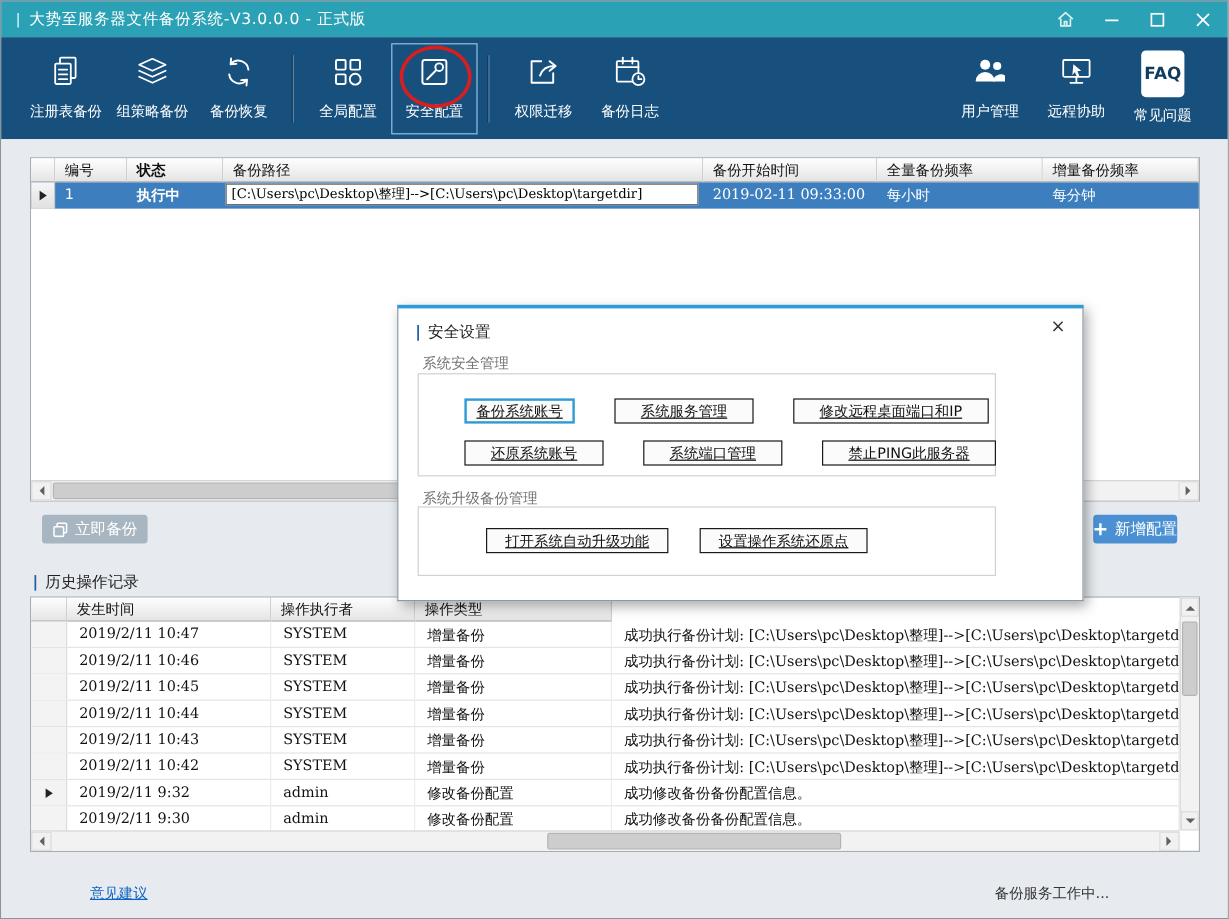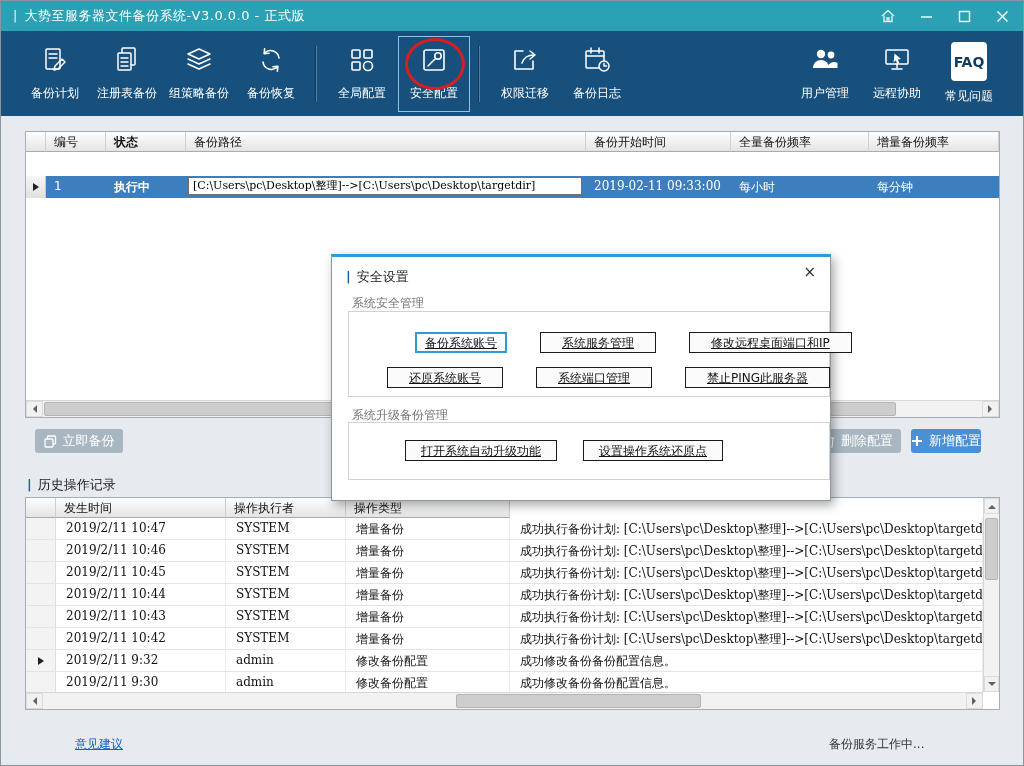--- a/index.html
+++ b/index.html
@@ -21,21 +21,21 @@
   .tb-item.hl { border:1px solid #8FC3E8; }
   .tb-sep { width:1px; height:56px; background:rgba(255,255,255,0.28); box-shadow:-1px 0 0 rgba(0,0,0,0.3); margin:0 9px; }
   .tb-gap { flex:1; }
   .red-ellipse { position:absolute; left:6px; top:1px; width:60px; height:52px; border:3px solid #D81E1E; border-radius:50%; pointer-events:none; }
   .faq-icon { width:36px; height:39px; background:#FFF; color:#123C5E; border-radius:4px; font-weight:bold; font-size:14px; display:flex; align-items:center; justify-content:center; }
 
   
   .content { flex:1; position:relative; background:#E7EBEF; }
 
   
-  .main-table { position:absolute; left:24px; top:15px; width:975px; height:287px; background:#FFF; border:1px solid #A9ADB3; display:flex; flex-direction:column;gap:24px; }
+  .main-table { position:absolute; left:24px; top:15px; width:975px; height:287px; background:#FFF; border:1px solid #A9ADB3; display:flex; flex-direction:column; }
   .mt-header { display:flex; height:20px; flex:0 0 auto; }
   .hcell { background:linear-gradient(#FEFEFE,#E4E4E4); border-right:1px solid #CFCFCF; border-bottom:1px solid #ABABAB; padding:2px 8px; font-size:12px; color:#111; white-space:nowrap; overflow:hidden; }
   .c-marker { width:20px; flex:0 0 auto; padding:0; }
   .c-no { width:60px; flex:0 0 auto; }
   .c-status { width:80px; flex:0 0 auto;font-weight:bold; }
   .c-path { width:400px; flex:0 0 auto; }
   .c-start { width:145px; flex:0 0 auto; }
   .c-full { width:138px; flex:0 0 auto; }
   .c-inc { flex:1; }
   .mt-row { display:flex; height:22px; flex:0 0 auto; background:#3C7EBE; color:#FFF; }
@@ -82,36 +82,36 @@
   .vsb-btn { position:absolute; left:0; width:15px; height:16px; background:#F1F1F1; border:1px solid #DCDCDC; display:flex; align-items:center; justify-content:center; }
   .vsb-up { top:0; } .vsb-down { bottom:0; }
   .vthumb { position:absolute; left:1px; width:13px; background:#CDCDCD; border:1px solid #B4B4B4; border-radius:2px; }
   .ht-hscroll { position:absolute; left:0; right:16px; bottom:0; height:17px; background:#F2F2F2; border-top:1px solid #D6D6D6; }
 
   
   .status-link { position:absolute; left:28px; bottom:12px; color:#0B62C4; text-decoration:underline; font-size:12px; cursor:pointer;margin-left:46px; }
   .status-right { position:absolute; left:828px; bottom:12px; color:#333; font-size:12px; }
 
   
-  .dialog { position:absolute; left:330px; top:138px; width:500px; height:247px; background:#FFF; border:1px solid #8A99A8; border-top:3px solid #2E9BD6; box-shadow:3px 4px 10px rgba(0,0,0,0.35); z-index:10; }
+  .dialog { position:absolute; left:330px; top:138px; width:572px; height:247px; background:#FFF; border:1px solid #8A99A8; border-top:3px solid #2E9BD6; box-shadow:3px 4px 10px rgba(0,0,0,0.35); z-index:10; }
   .dlg-title { position:absolute; left:14px; top:11px; font-size:13px; color:#222; }
   .dlg-title .bar { color:#1F5FA0; font-weight:bold; margin-right:6px; }
   .dlg-close { position:absolute; right:14px; top:8px; font-size:15px; color:#333; cursor:pointer; line-height:1; }
   .group-label { position:absolute; font-size:12px; color:#737373;text-align:right; }
   .group-box { position:absolute; border:1px solid #D2D2D2; left:16px; width:482px; }
   .g1-label { left:20px; top:38px; }
   .g1-box { top:54px; height:86px; }
   .g2-label { left:20px; top:150px; }
   .g2-box { top:165px; height:58px; }
   .btn-rows { display:flex; flex-direction:column; gap:14px; padding:20px 0 0 38px; }
   .btn-row { display:flex; gap:33px; }
   .g2 .btn-rows { padding:17px 0 0 56px; }
   .g2 .btn-row { gap:26px; }
   .dlg-btn { background:#FBFBFB; border:1px solid #1A1A1A; font-size:12px; color:#111; padding:2px 21px; height:21px; white-space:nowrap; text-decoration:underline; font-family:"DejaVu Sans","Liberation Sans",sans-serif; cursor:default; }
-  .dlg-btn.focus { border:2px solid #2E9BD6; padding:1px 8px;margin-left:28px; }
+  .dlg-btn.focus { border:2px solid #2E9BD6; padding:1px 8px; }
   .g2 .dlg-btn { padding:2px 15px; }
 </style>
 </head>
 <body>
 
 <div class="window">
 
   <div class="titlebar">
     <span class="bar">|</span>
     <span class="title-text">大势至服务器文件备份系统-V3.0.0.0 - 正式版</span>
@@ -137,31 +137,20 @@
         <svg width="13" height="13" viewBox="0 0 13 13" stroke="#FFF" stroke-width="1.5">
             <line x1="1.5" y1="1.5" x2="11.5" y2="11.5"></line>
             <line x1="11.5" y1="1.5" x2="1.5" y2="11.5"></line>
           </svg>
       </span>
     </div>
   </div>
 
   <div class="toolbar">
 
-    <div class="tb-item">
-      <span>
-        <svg width="30" height="30" viewBox="0 0 30 30" fill="none" stroke="#FFF" stroke-width="1.5" stroke-linecap="round" stroke-linejoin="round">
-            <rect x="6" y="4" width="14" height="20" rx="1"></rect>
-            <line x1="9" y1="9" x2="17" y2="9"></line>
-            <line x1="9" y1="13" x2="17" y2="13"></line>
-            <path d="M15 21 l7 -7 l3 3 l-7 7 l-4 1 z"></path>
-          </svg>
-      </span>
-      <span class="lbl">备份计划</span>
-    </div>
 
     <div class="tb-item">
       <span>
         <svg width="30" height="30" viewBox="0 0 30 30" fill="none" stroke="#FFF" stroke-width="1.5" stroke-linecap="round" stroke-linejoin="round">
             <rect x="10" y="3" width="13" height="17" rx="1"></rect>
             <rect x="6" y="8" width="13" height="17" rx="1" fill="#17507D"></rect>
             <line x1="9" y1="13" x2="16" y2="13"></line>
             <line x1="9" y1="17" x2="16" y2="17"></line>
             <line x1="9" y1="21" x2="16" y2="21"></line>
           </svg>

